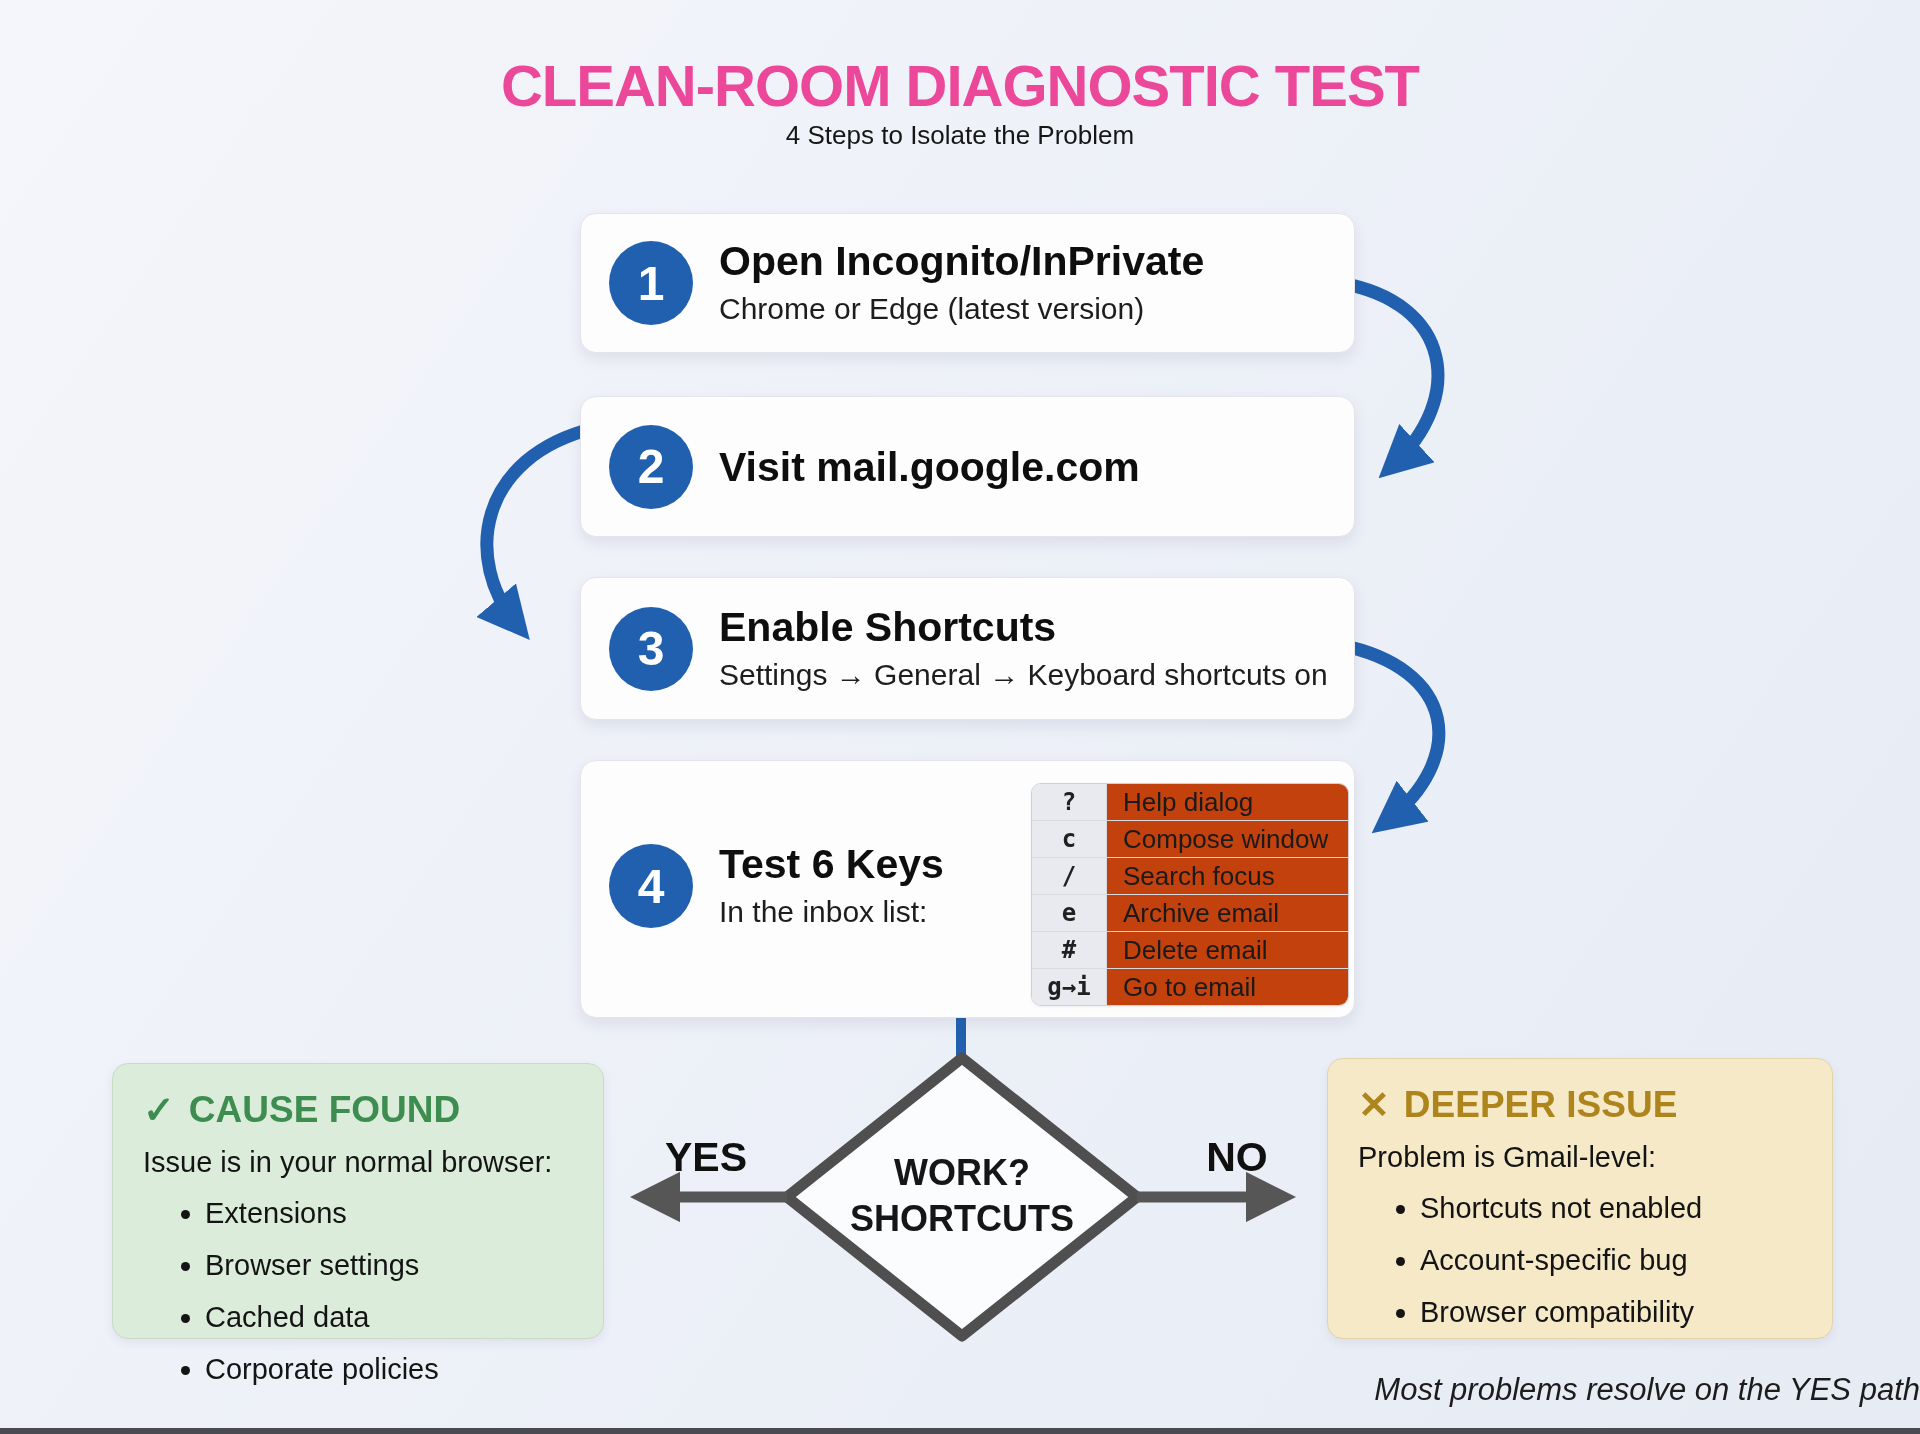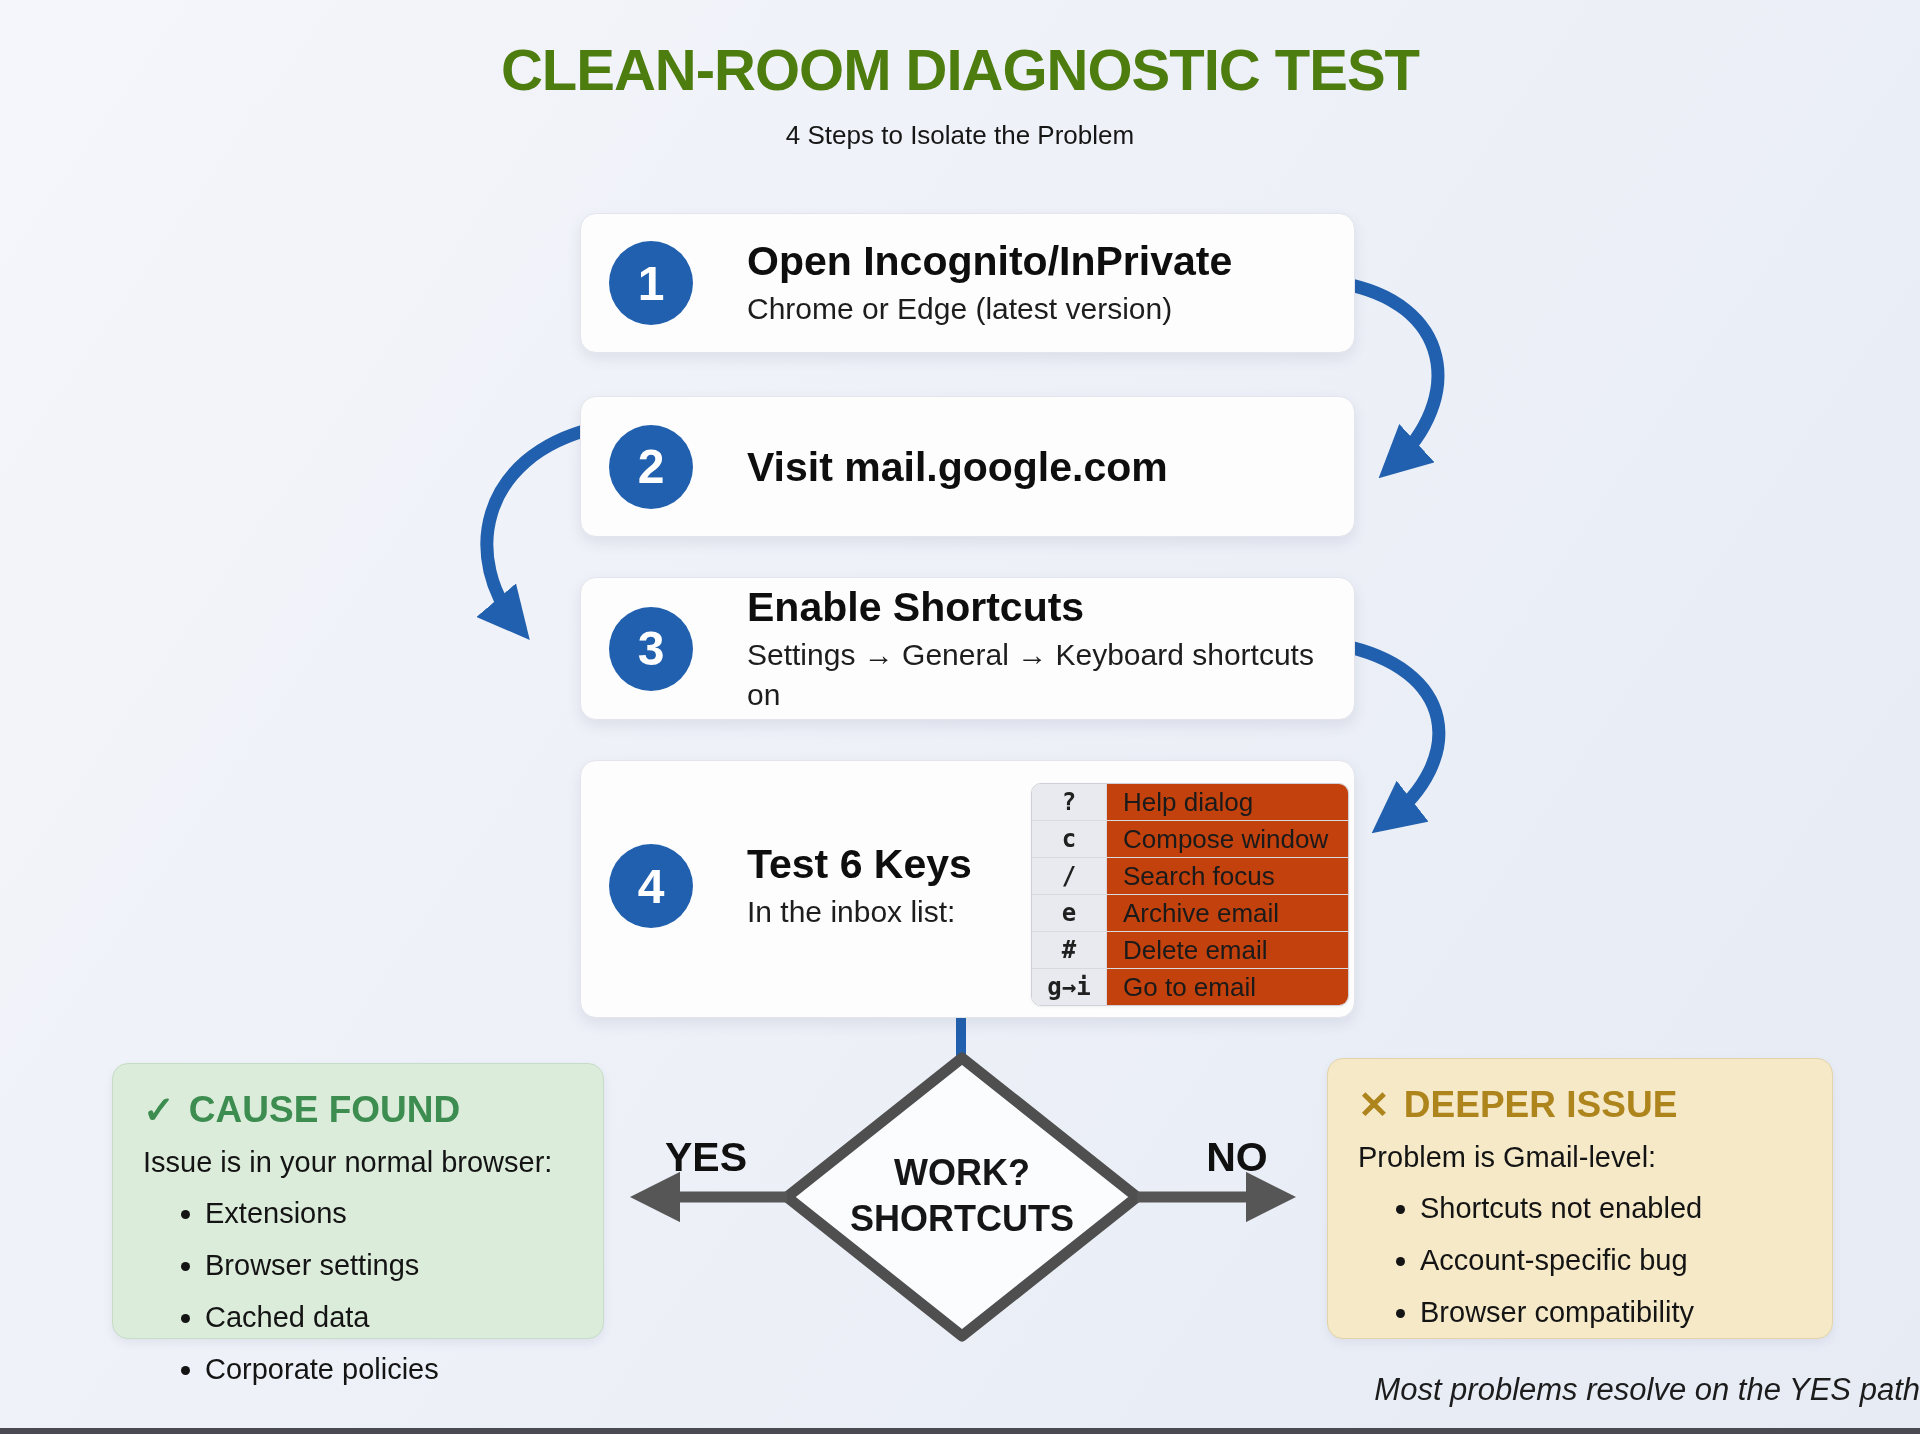--- a/index.html
+++ b/index.html
@@ -6,41 +6,41 @@
   body{
     width:1920px;height:1434px;
     font-family:"Liberation Sans",sans-serif;
     position:relative;overflow:hidden;
     background:linear-gradient(125deg,#f5f6fb 0%,#eef1f8 40%,#e6ebf4 100%);
     color:#111;
   }
   .abs{position:absolute;}
   
   .title{
-    top:36px;left:0;width:100%;text-align:center;
-    font-size:58px;font-weight:bold;letter-spacing:-1px;color:#4d7c0f;
+    top:52px;left:0;width:100%;text-align:center;
+    font-size:58px;font-weight:bold;letter-spacing:-1px;color:#ec4899;
   }
   .subtitle{
     top:120px;left:0;width:100%;text-align:center;
     font-size:26px;color:#161616;
   }
   
   .step-card{
     left:580px;width:775px;background:#fdfdfe;
     border:1px solid #e4e5ec;border-radius:16px;
     box-shadow:0 6px 14px rgba(60,70,110,0.10);
     z-index:1;box-sizing:border-box;
   }
   .step-circle{
     position:absolute;left:28px;width:84px;height:84px;border-radius:50%;
     background:#2160ae;color:#fff;font-size:48px;font-weight:bold;
     display:flex;align-items:center;justify-content:center;
   }
   .v-center{top:50%;transform:translateY(-50%);}
-  .step-text{position:absolute;left:138px;top:50%;transform:translateY(-50%);margin-left:28px;}
+  .step-text{position:absolute;left:138px;top:50%;transform:translateY(-50%);}
   .step-title{font-size:41px;font-weight:bold;color:#0e0e0e;line-height:48px;}
   .step-sub{font-size:30px;color:#1d1d1d;line-height:40px;margin-top:4px;}
   
   .key-table{
     position:absolute;left:450px;top:22px;width:316px;
     border:1px solid #cfd0d7;border-radius:10px;overflow:hidden;
     box-shadow:0 1px 3px rgba(0,0,0,0.06);
   }
   .key-row{display:flex;height:36px;border-top:1px solid #d9dade;}
   .key-row:first-child{border-top:none;}

